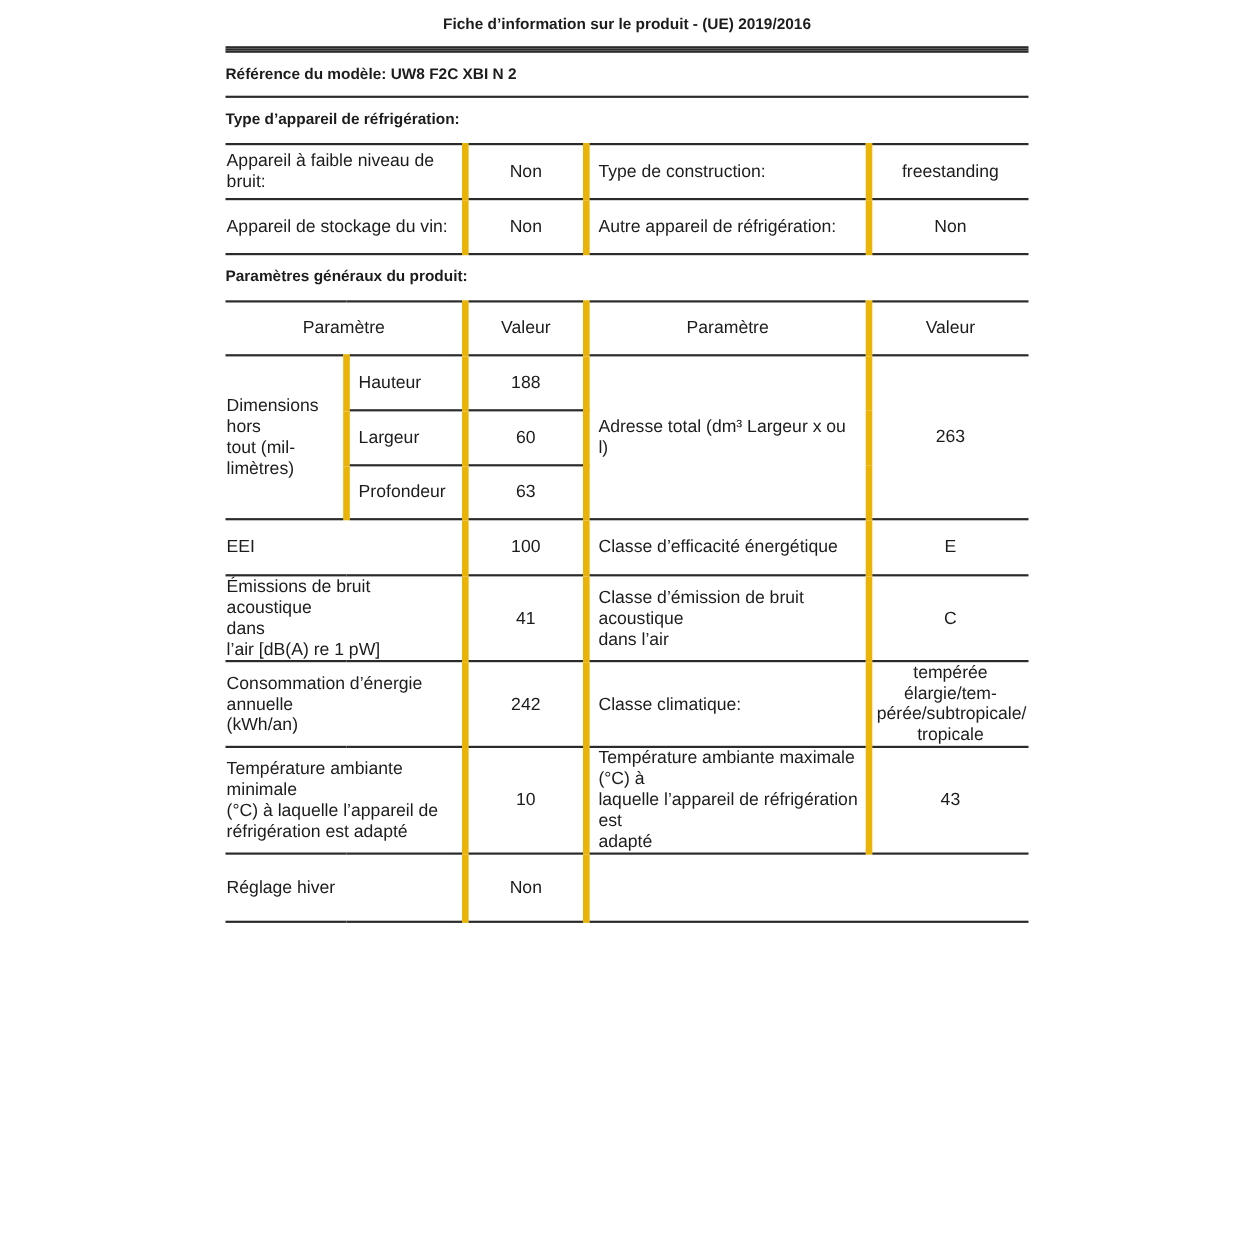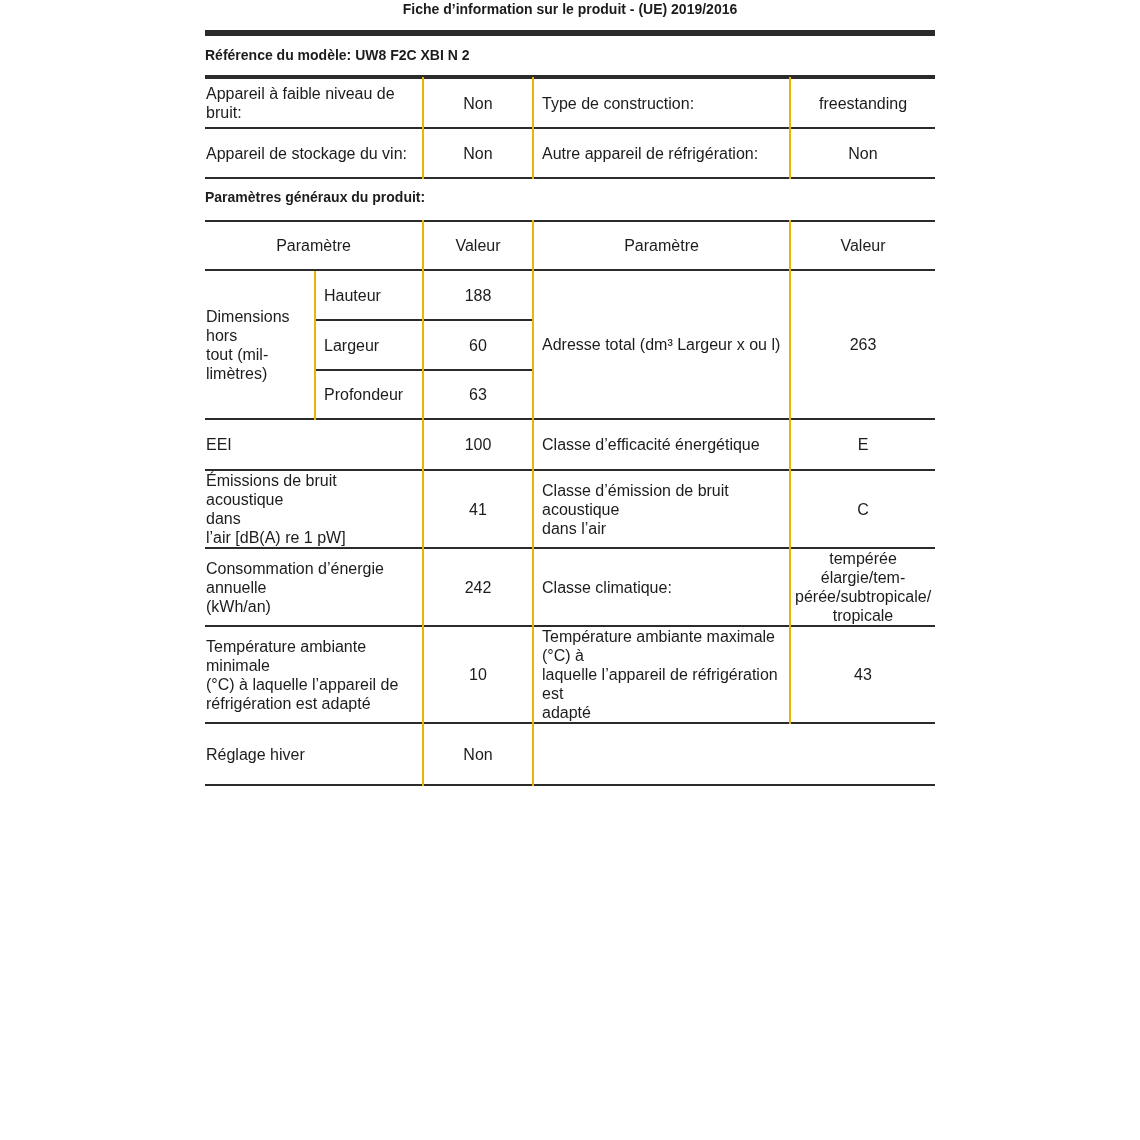--- a/index.html
+++ b/index.html
@@ -5,21 +5,21 @@
   * { margin: 0; padding: 0; box-sizing: border-box; }
   html, body {
     width: 1140px; height: 1140px;
     background: #ffffff;
     font-family: "Liberation Sans", sans-serif;
     color: #1c1c1c;
     font-size: 14px;
     line-height: 19px;
     overflow: hidden;
   }
-  .doc { width: 730px; margin-left: 205px; padding-top: 0; }
+  .doc { width: 730px; margin-left: 205px; padding-top: 12px; }
   .title {
     text-align: center;
     font-weight: bold;
     margin-bottom: 11px;
   }
   .rule { border-top: 2px solid #2b2b2b; }
   .field { padding: 10px 0; }
   .b { font-weight: bold; }
   .section-label { font-weight: bold; padding: 10px 0 12px 0; }
 
@@ -30,41 +30,42 @@
     border-top: 2px solid #2b2b2b;
     border-bottom: 2px solid #2b2b2b;
   }
   td {
     vertical-align: middle;
     white-space: pre-line;
     font-size: 16px;
     line-height: 19px;
   }
   tr.sep > td { border-top: 2px solid #2b2b2b; }
-  td.vline { border-left: 2px solid #eab308; }
+  td.vline { border-left: 6px solid #eab308; }
   td.lbl { text-align: left; padding-left: 1px; padding-right: 6px; }
   td.pad { padding-left: 8px; }
   td.c { text-align: center; padding-left: 4px; padding-right: 4px; }
   .spacer-general { padding: 9px 0 13px 0; font-weight: bold; }
 </style>
 </head>
 <body>
 
 <div class="doc">
 
   <div class="title">Fiche d’information sur le produit - (UE) 2019/2016</div>
 
   <div class="rule"></div>
 
   <div class="rule"></div>
 
   <div class="rule"></div>
   <div class="field b">Référence du modèle: UW8 F2C XBI N 2</div>
 
   <div class="rule"></div>
+  <div class="section-label">Type d’appareil de réfrigération:</div>
 
   <table>
     <colgroup>
       <col style="width:218px">
         <col style="width:110px">
         <col style="width:257px">
         <col style="width:145px">
     </colgroup>
     <tbody>
       <tr style="height:50px">

